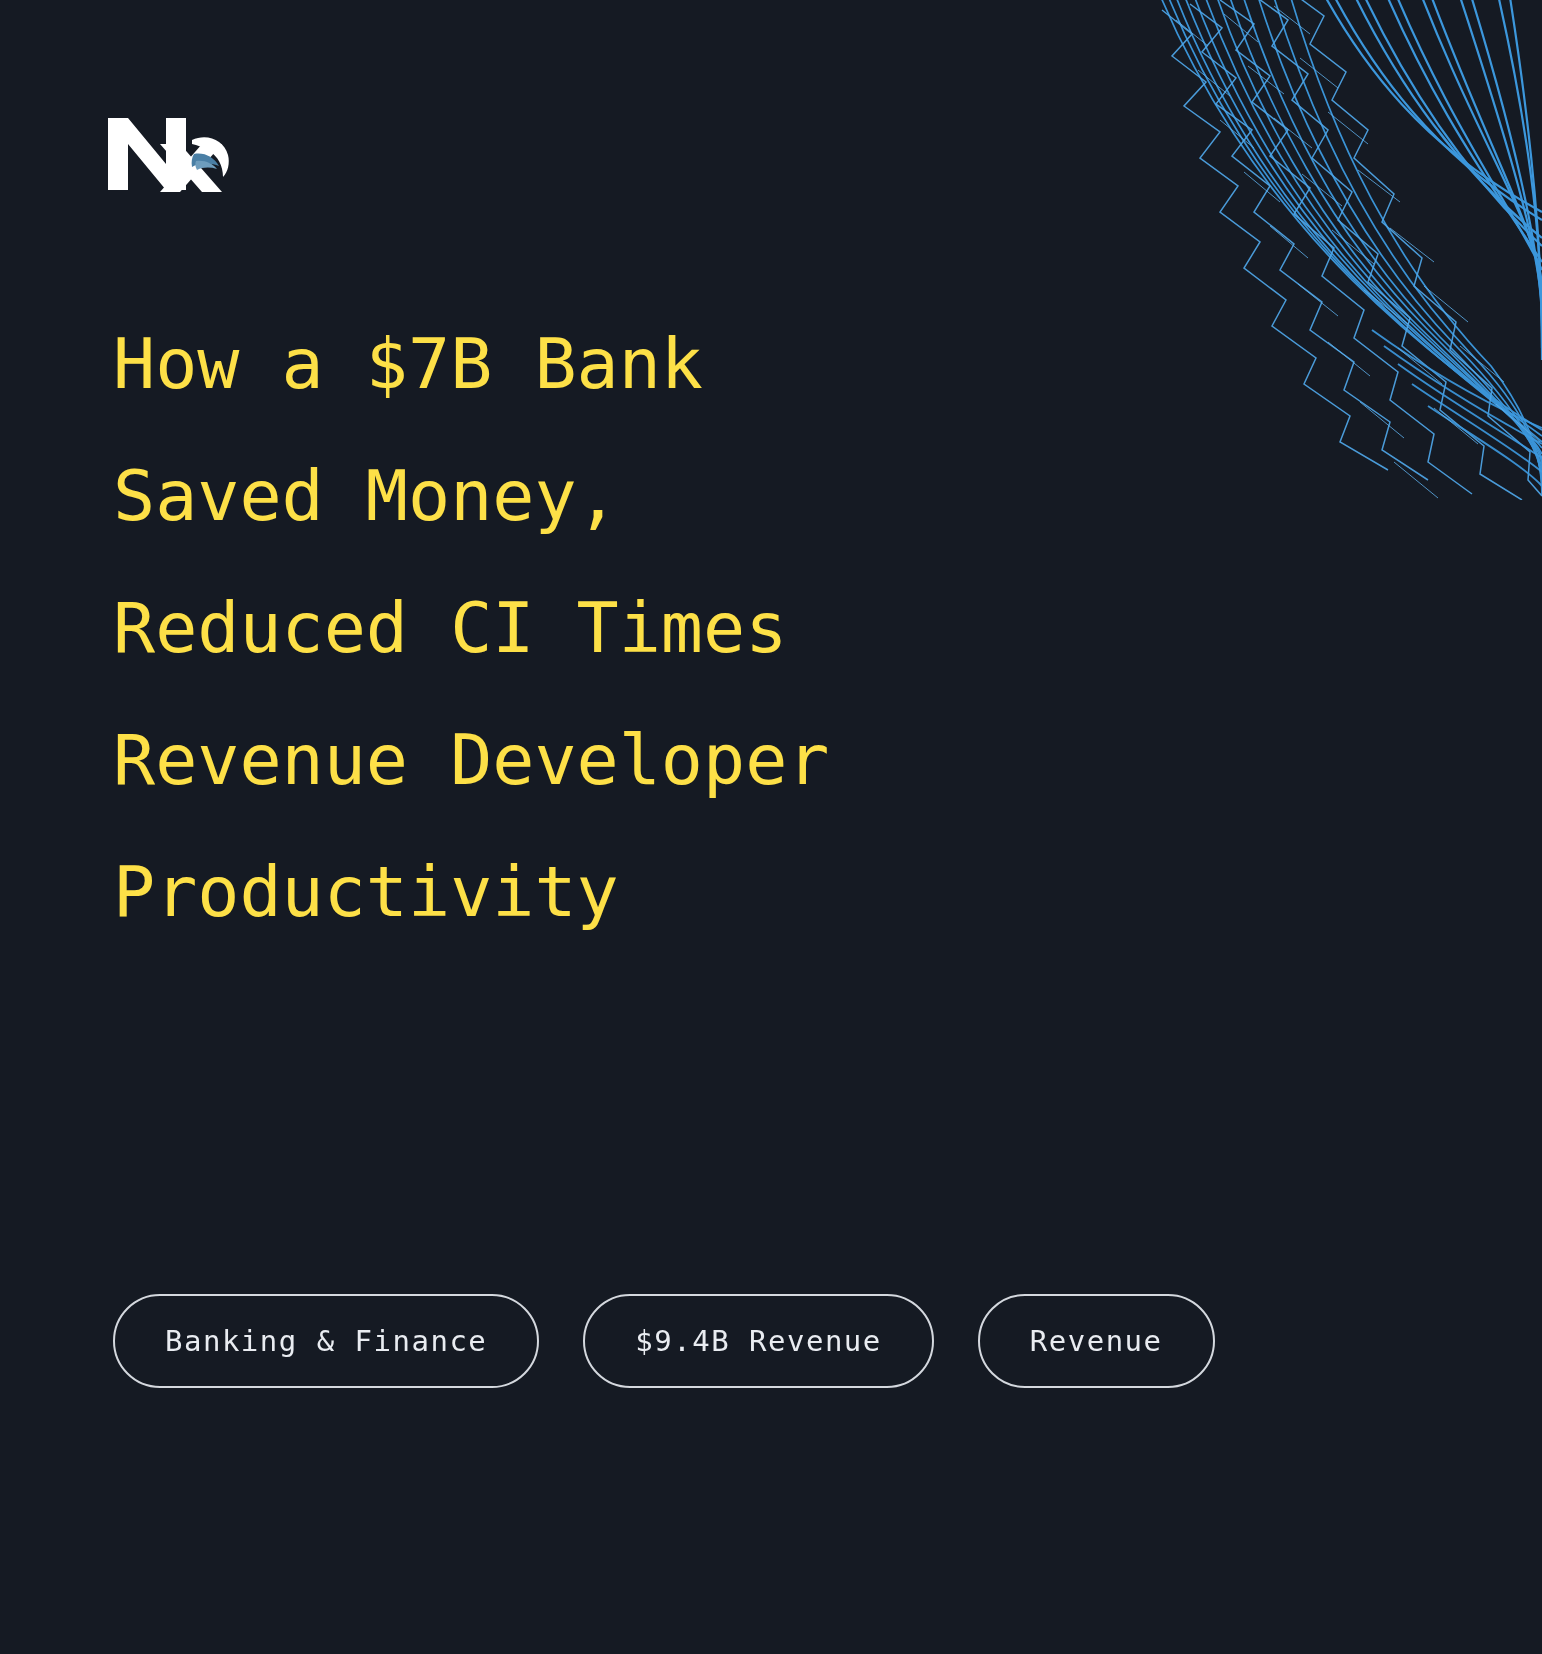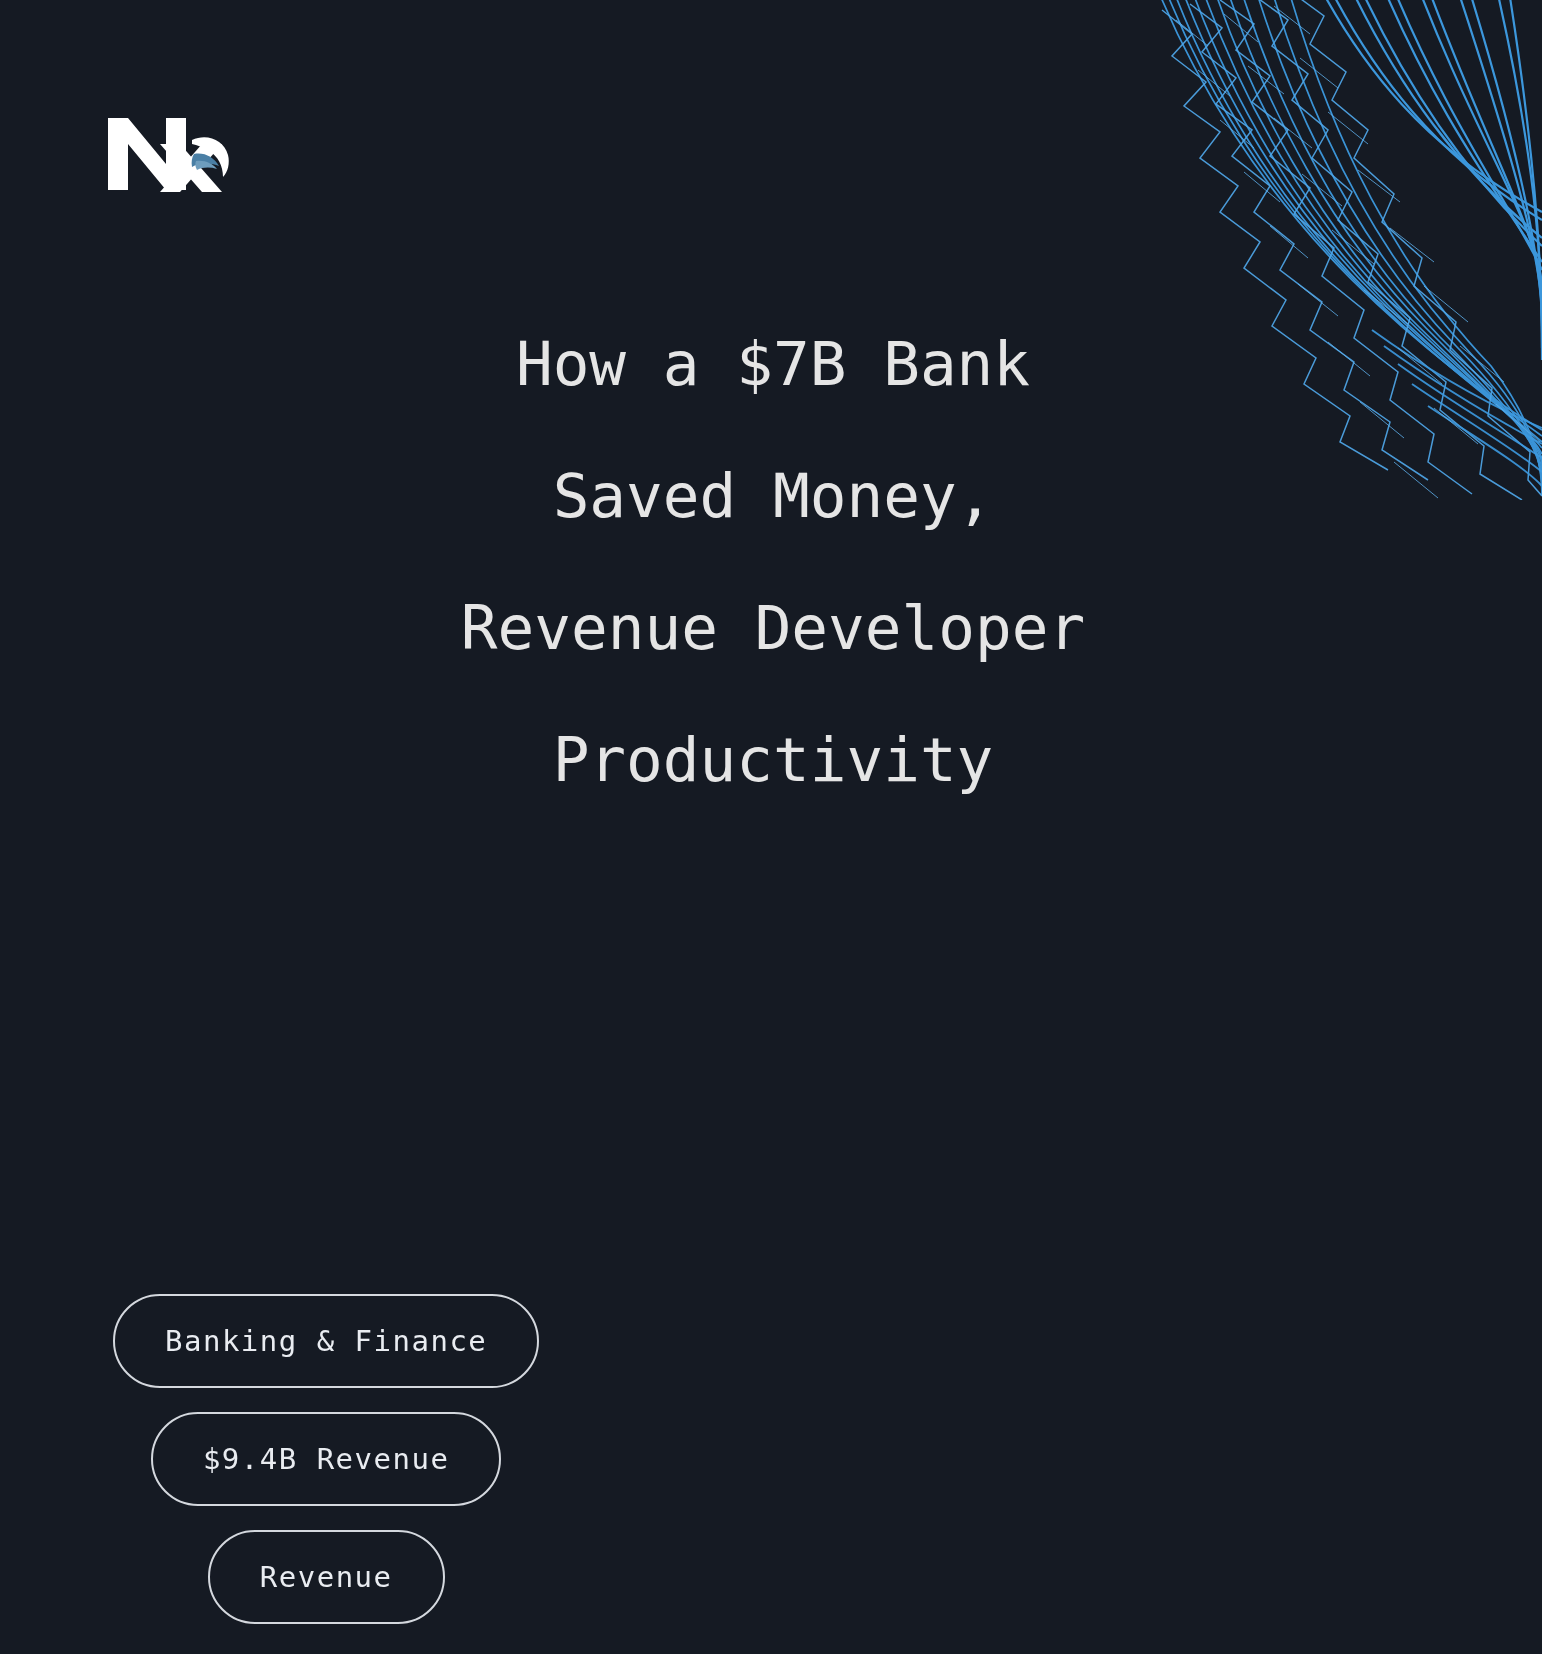--- a/index.html
+++ b/index.html
@@ -41,38 +41,37 @@
   
   #page-title {
     position: absolute;
     left: 113px;
     top: 298px;
     width: 1320px;
   }
   #page-title .title-line {
     display: block;
     font-family: "DejaVu Sans Mono", "Liberation Mono", monospace;
-    font-size: 61px;
+    font-size: 70px;
     line-height: 132px;
     font-weight: 400;
-    color: #e5e5e5;
+    color: #fde047;
     letter-spacing: 0px;
     white-space: pre;
-    text-align: center;
   }
 
   
   #tag-list {
     position: absolute;
     left: 113px;
     top: 1294px;
     display: flex;
-    flex-direction: column;
+    flex-direction: row;
     align-items: center;
-    gap: 24px;
+    gap: 44px;
   }
   .tag-pill {
     height: 94px;
     display: flex;
     align-items: center;
     justify-content: center;
     padding: 0 50px;
     border: 2px solid #d4d8de;
     border-radius: 47px;
     background: transparent;
@@ -192,20 +191,21 @@
     <path d="M 88,40 C 98,38 108,43 113,52 C 108,50 102,49 96,50
              C 92,50 89,51 86,53 C 85,48 86,43 88,40 Z" fill="#4a7fa5"></path>
     <path d="M 90,47 C 99,46 106,49 111,55 C 104,53 97,53 91,56
              C 89,53 89,49 90,47 Z" fill="#6e9dbd"></path>
   </svg>
 </div>
 
 <h1 id="page-title">
   <span class="title-line">How a $7B Bank</span>
   <span class="title-line">Saved Money,</span>
+  <span class="title-line">Reduced CI Times</span>
   <span class="title-line">Revenue Developer</span>
   <span class="title-line">Productivity</span>
 </h1>
 
 <div id="tag-list">
   <div class="tag-pill">
     <span class="tag-pill-label">Banking &amp; Finance</span>
   </div>
   <div class="tag-pill">
     <span class="tag-pill-label">$9.4B Revenue</span>

